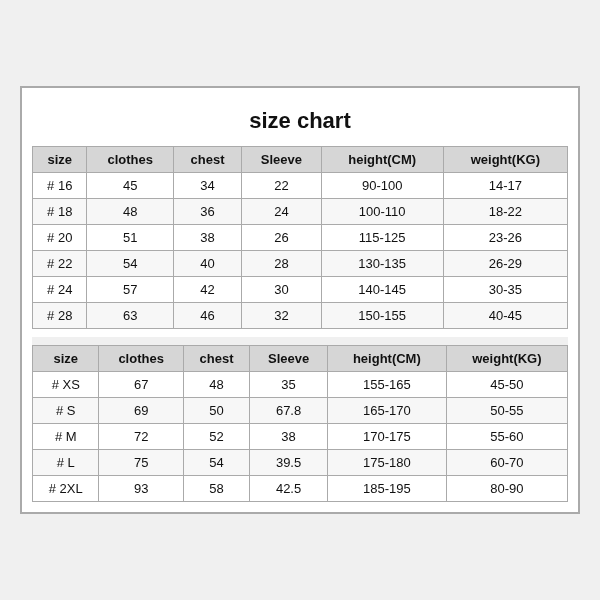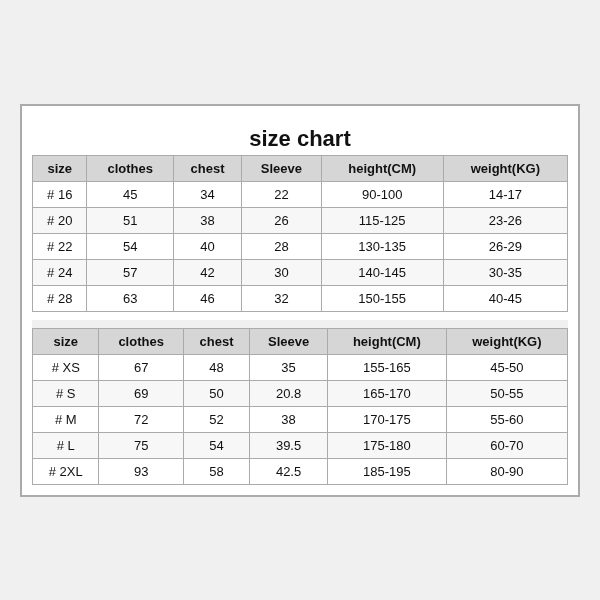--- a/index.html
+++ b/index.html
@@ -22,21 +22,21 @@
       background: #ffffff;
       border: 2px solid #aaa;
       width: 560px;
       padding: 10px;
     }
 
     .chart-title {
       text-align: center;
       font-size: 22px;
       font-weight: bold;
-      padding: 10px 0 3px 0;
+      padding: 10px 0 12px 0;
       color: #111;
     }
 
     table {
       width: 100%;
       border-collapse: collapse;
       font-size: 13px;
     }
 
     th, td {
@@ -89,20 +89,28 @@
       <tbody>
       <tr>
             <td># 16</td>
             <td>45</td>
             <td>34</td>
             <td>22</td>
             <td>90-100</td>
             <td>14-17</td>
           </tr>
           <tr>
+            <td># 18</td>
+            <td>48</td>
+            <td>36</td>
+            <td>24</td>
+            <td>100-110</td>
+            <td>18-22</td>
+          </tr>
+          <tr>
             <td># 20</td>
             <td>51</td>
             <td>38</td>
             <td>26</td>
             <td>115-125</td>
             <td>23-26</td>
           </tr>
           <tr>
             <td># 22</td>
             <td>54</td>
@@ -151,21 +159,21 @@
             <td>67</td>
             <td>48</td>
             <td>35</td>
             <td>155-165</td>
             <td>45-50</td>
           </tr>
           <tr>
             <td># S</td>
             <td>69</td>
             <td>50</td>
-            <td>20.8</td>
+            <td>67.8</td>
             <td>165-170</td>
             <td>50-55</td>
           </tr>
           <tr>
             <td># M</td>
             <td>72</td>
             <td>52</td>
             <td>38</td>
             <td>170-175</td>
             <td>55-60</td>

